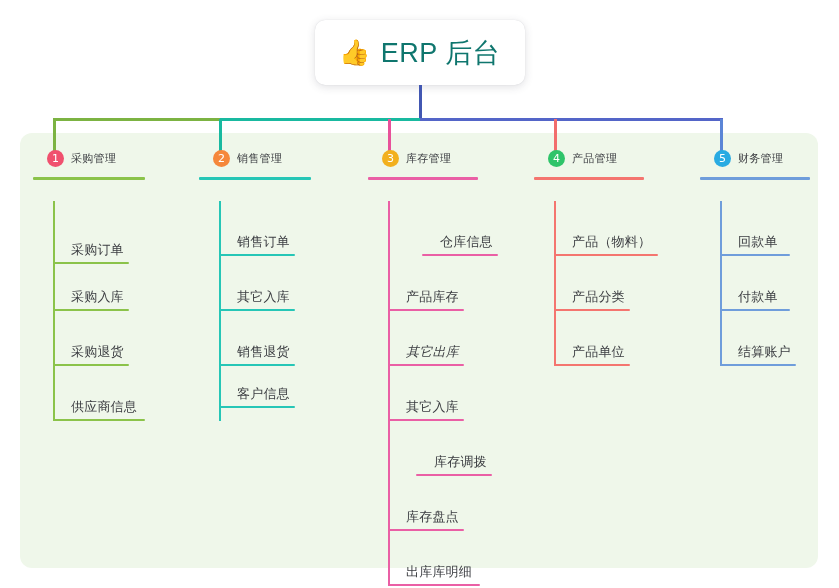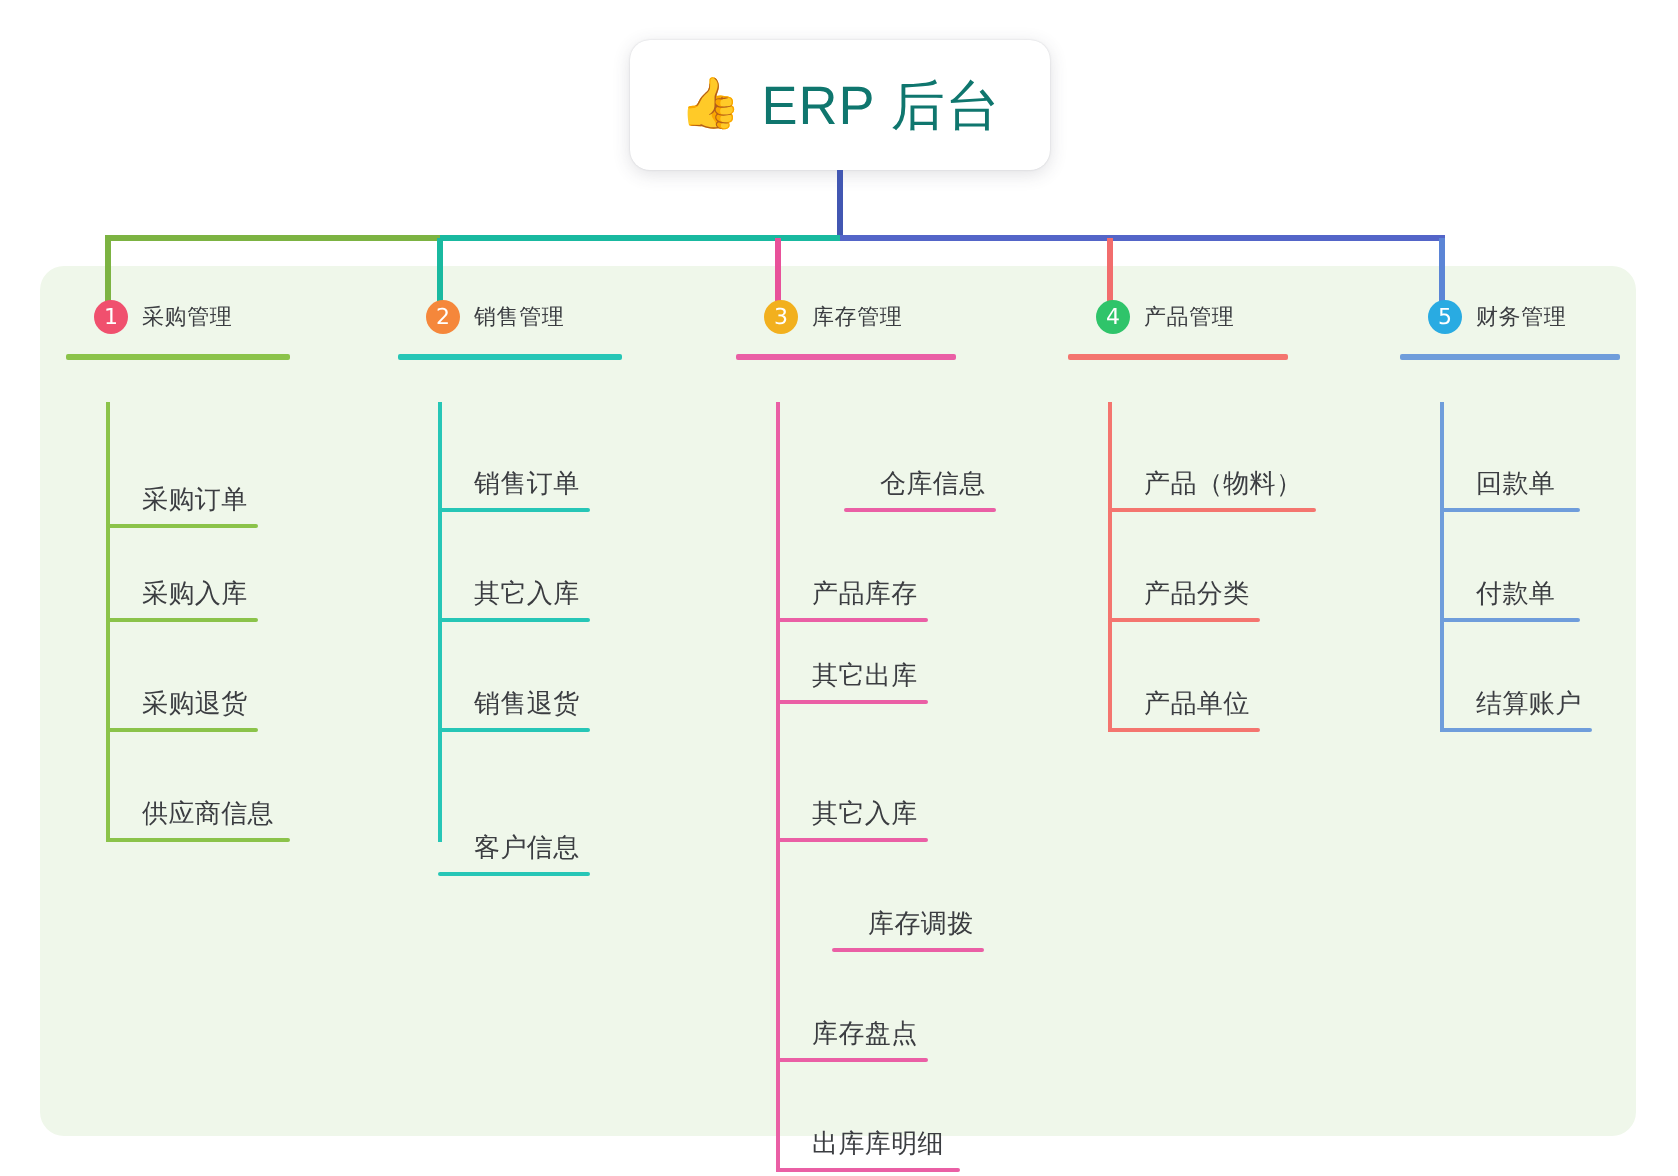--- a/index.html
+++ b/index.html
@@ -209,21 +209,21 @@
             <div class="leaf-rule" style="width: 76px; background: rgb(38, 198, 182);"></div>
           </div>
           <div class="leaf" style="top: 111px; height: 30px; width: 76px;">
             <span class="leaf-label">其它入库</span>
             <div class="leaf-rule" style="width: 76px; background: rgb(38, 198, 182);"></div>
           </div>
           <div class="leaf" style="top: 166px; height: 30px; width: 76px;">
             <span class="leaf-label">销售退货</span>
             <div class="leaf-rule" style="width: 76px; background: rgb(38, 198, 182);"></div>
           </div>
-          <div class="leaf" style="top: 238px; height: 30px; width: 76px; font-family: Liberation Mono, monospace;">
+          <div class="leaf" style="top: 208px; height: 30px; width: 76px; font-family: Liberation Mono, monospace;">
             <span class="leaf-label">客户信息</span>
             <div class="leaf-rule" style="width: 76px; background: rgb(38, 198, 182);"></div>
           </div>
         </div>
       </div>
       <div class="col" style="left: 368px;">
         <div class="col-head">
           <span class="badge" style="background: rgb(242, 176, 30);">3</span>
           <span class="head-label">库存管理</span>
         </div>
@@ -231,21 +231,21 @@
         <div class="leaves">
           <div class="spine" style="background: rgb(234, 95, 165); height: 385px;"></div>
           <div class="leaf" style="top: 56px; height: 30px; width: 76px; margin-left: 34px;">
             <span class="leaf-label">仓库信息</span>
             <div class="leaf-rule" style="width: 76px; background: rgb(234, 95, 165);"></div>
           </div>
           <div class="leaf" style="top: 111px; height: 30px; width: 76px;">
             <span class="leaf-label">产品库存</span>
             <div class="leaf-rule" style="width: 76px; background: rgb(234, 95, 165);"></div>
           </div>
-          <div class="leaf" style="top: 152px; height: 30px; width: 76px;">
+          <div class="leaf" style="top: 166px; height: 30px; width: 76px; font-style: italic;">
             <span class="leaf-label">其它出库</span>
             <div class="leaf-rule" style="width: 76px; background: rgb(234, 95, 165);"></div>
           </div>
           <div class="leaf" style="top: 221px; height: 30px; width: 76px;">
             <span class="leaf-label">其它入库</span>
             <div class="leaf-rule" style="width: 76px; background: rgb(234, 95, 165);"></div>
           </div>
           <div class="leaf" style="top: 276px; height: 30px; width: 76px; margin-left: 28px;">
             <span class="leaf-label">库存调拨</span>
             <div class="leaf-rule" style="width: 76px; background: rgb(234, 95, 165);"></div>

